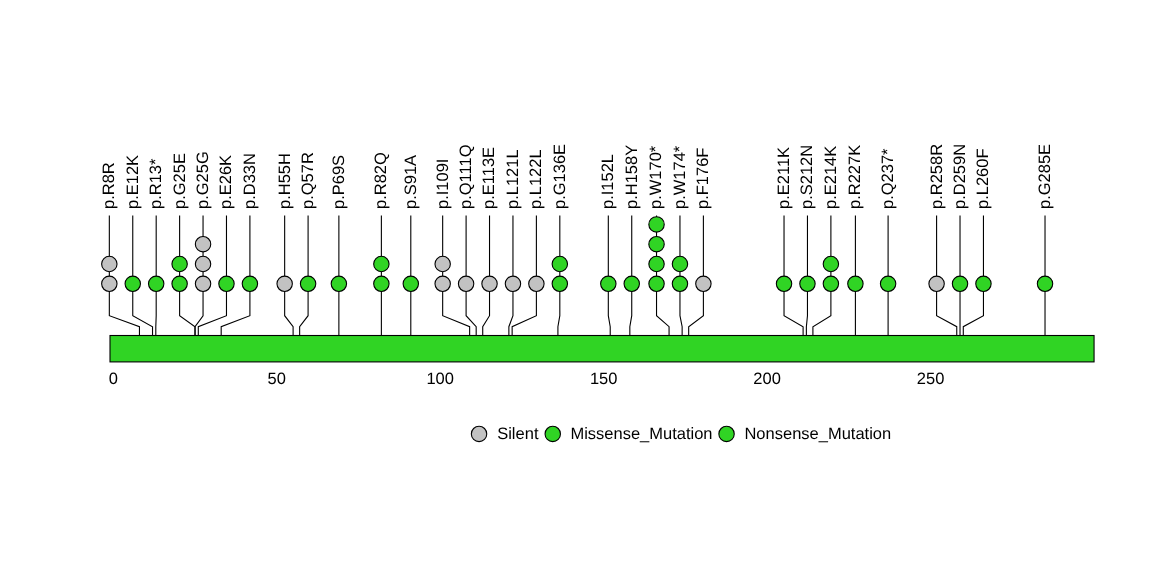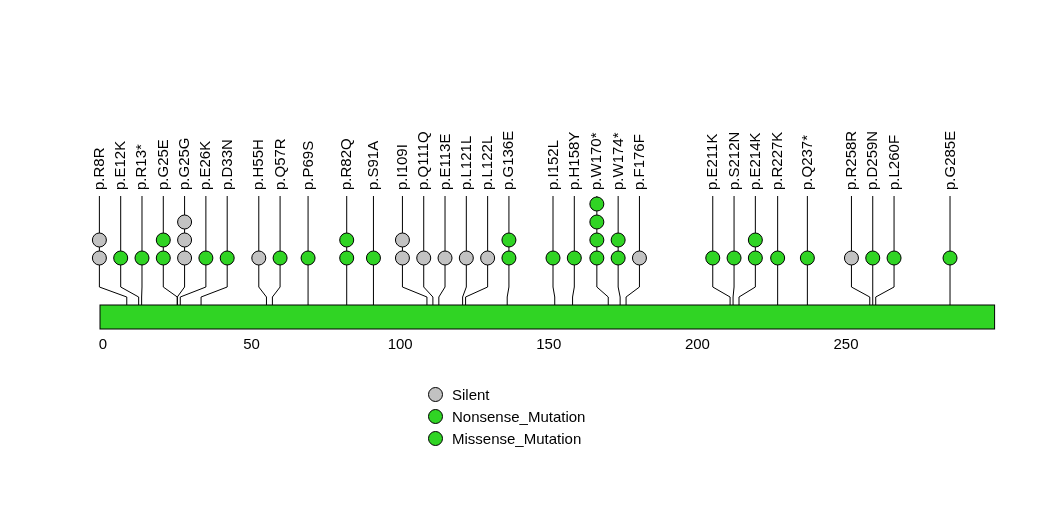--- a/index.html
+++ b/index.html
@@ -10,21 +10,21 @@
     background: #ffffff;
     overflow: hidden;
     font-family: "Liberation Sans", sans-serif;
   }
   svg text { font-family: "Liberation Sans", sans-serif; }
   .legend {
     position: absolute;
     left: 428px;
     top: 386px;
     display: flex;
-    flex-direction: column;
+    flex-direction: row;
     gap: 5px;
   }
   .legend-row { display: flex; align-items: center; gap: 9px; height: 17px; }
   .swatch {
     width: 15px; height: 15px;
     border-radius: 50%;
     border: 1px solid #000;
     box-sizing: border-box;
     flex: none;
   }
@@ -153,21 +153,21 @@
       <text transform="translate(954.52,190) rotate(-90)" font-size="15" fill="#000000">p.G285E</text>
     </svg>
 
   <div class="legend">
     <div class="legend-row">
       <span class="swatch" style="background: rgb(194, 194, 194);"></span>
       <span class="legend-label">Silent</span>
     </div>
     <div class="legend-row">
       <span class="swatch" style="background: rgb(48, 212, 36);"></span>
-      <span class="legend-label">Nonsense_Mutation</span>
+      <span class="legend-label">Missense_Mutation</span>
     </div>
     <div class="legend-row">
       <span class="swatch" style="background: rgb(48, 212, 36);"></span>
-      <span class="legend-label">Missense_Mutation</span>
+      <span class="legend-label">Nonsense_Mutation</span>
     </div>
   </div>
 
 </div>
 
 </body></html>

